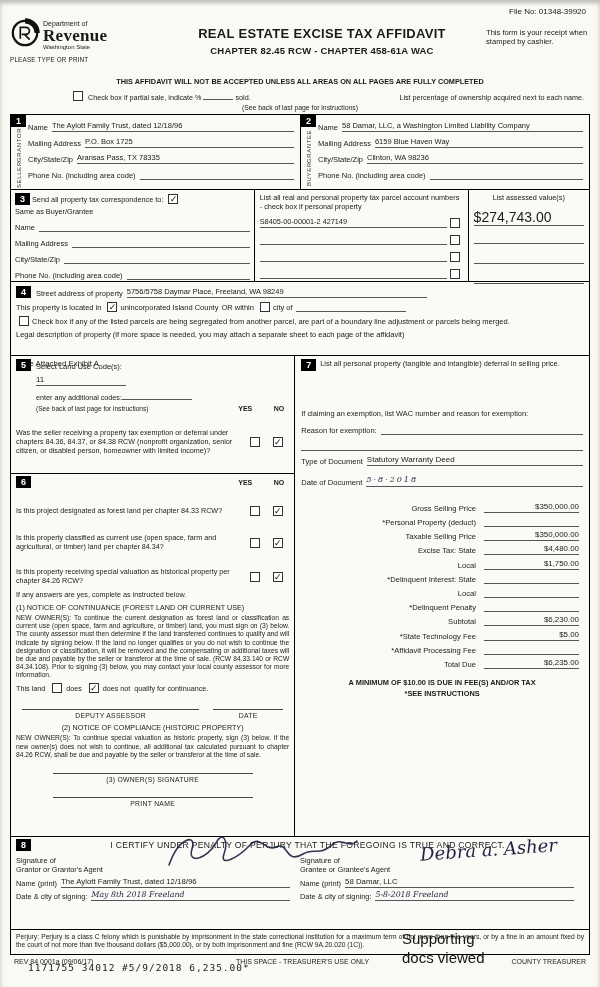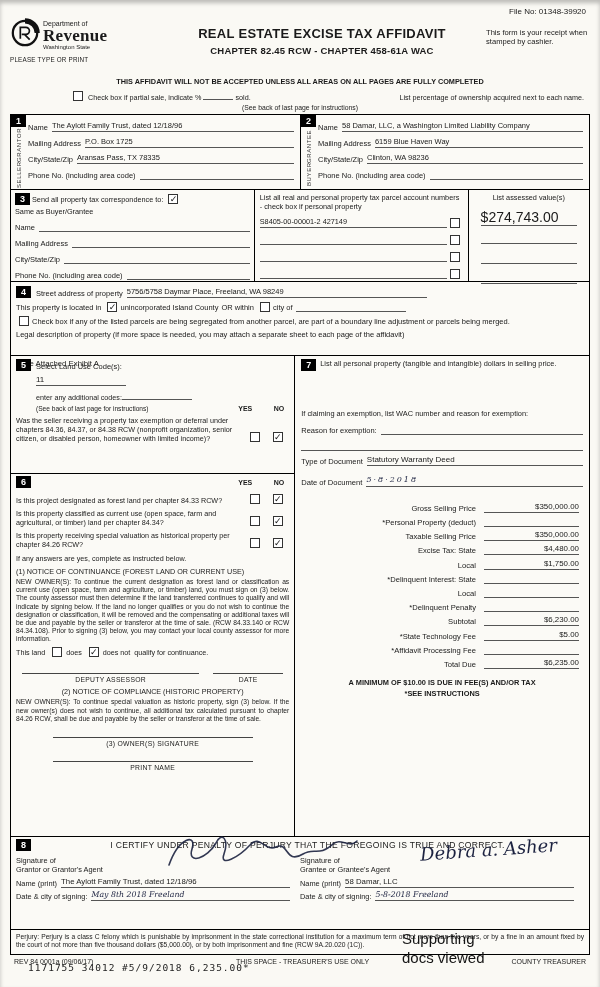--- a/index.html
+++ b/index.html
@@ -43,21 +43,21 @@
   .half+.half{border-left:1.2px solid #000;}
   .vstrip{width:15px;display:flex;flex-direction:column;align-items:center;}
   .vert{flex:1;display:flex;align-items:center;justify-content:center;writing-mode:vertical-rl;transform:rotate(180deg);
         font-size:6px;letter-spacing:.6px;color:#333;}
   .vert span{display:block;}
   .fields{flex:1;padding:1px 6px 3px 2px;}
   
   .sec3{display:flex;height:92px;border-bottom:1.2px solid #000;font-size:7.3px;box-sizing:border-box;}
   .s3a{width:42%;padding:3px 4px;box-sizing:border-box;}
   .s3b{width:37%;border-left:1.2px solid #000;padding:3px 5px;box-sizing:border-box;}
-  .s3c{width:21%;border-left:1.2px solid #000;padding:3px 12px;box-sizing:border-box;}
+  .s3c{width:21%;border-left:1.2px solid #000;padding:3px 5px;box-sizing:border-box;}
   .s3head{display:flex;align-items:center;flex-wrap:wrap;gap:2px;}
   .parhead{line-height:1.25;}
   .parcelrow{display:flex;align-items:flex-end;margin-top:6px;}
   .assesshead{text-align:center;}
   .assessrow{margin-top:7px;}
   .assessrow .fill{width:100%;font-size:14px;}
   
   .sec4{height:74px;border-bottom:1.2px solid #000;padding:2px 5px;font-size:7.5px;box-sizing:border-box;}
   .s4line{display:flex;align-items:flex-end;margin-top:4px;flex-wrap:nowrap;}
   .s4line span{margin-right:3px;}
@@ -67,21 +67,21 @@
   .leftcol{width:49%;display:flex;flex-direction:column;box-sizing:border-box;}
   .rightcol{width:51%;border-left:1.2px solid #000;box-sizing:border-box;padding:3px 6px;font-size:7.4px;display:flex;flex-direction:column;}
   .sec5{height:118px;border-bottom:1px solid #000;padding:3px 5px;font-size:7.2px;box-sizing:border-box;}
   .s5grid{display:flex;}
   .s5left{flex:1;}
   .codeline{margin:4px 0 0 20px;}
   .codeline .ufill{width:90px;font-size:8px;height:auto;min-height:10px;}
   .addl{margin:4px 0 0 20px;}
   .tiny{font-size:6.6px;margin:3px 0 0 20px;}
   .ynhead{width:46px;display:flex;justify-content:space-between;align-self:flex-end;font-weight:bold;font-size:7px;padding-right:5px;}
-  .qrow{display:flex;margin-top:4px;align-items:flex-end;}
+  .qrow{display:flex;margin-top:16px;align-items:center;}
   .qrow .q{flex:1;line-height:1.25;}
   .ybox,.nbox{width:23px;text-align:center;flex:0 0 auto;padding-top:2px;}
   .sec6{flex:1;padding:2px 5px;font-size:7.2px;box-sizing:border-box;}
   .s6head{display:flex;align-items:center;}
   .s6head .ynlabels{margin-left:auto;width:46px;display:flex;justify-content:space-between;font-weight:bold;font-size:7px;padding-right:5px;}
   .ifyes{margin-top:5px;}
   .ntitle{margin-top:4px;font-size:7.2px;}
   .ntitle.center{text-align:center;}
   .nbody{margin-top:2px;font-size:6.7px;line-height:1.22;text-align:justify;}
   .landrow{display:flex;align-items:flex-end;margin-top:4px;}
@@ -387,21 +387,21 @@
           <div class="sigpair">
             <div class="dline"></div>
             <div class="dalabel">PRINT NAME</div>
           </div>
         </div>
       </div>
 
       <div class="rightcol">
         <div class="s7head">
           <span class="secnum">7</span>
-          <span class="s7txt">List all personal property (tangible and intangible) dollars in selling price.</span>
+          <span class="s7txt">List all personal property (tangible and intangible) deferral in selling price.</span>
         </div>
         <div class="exline">If claiming an exemption, list WAC number and reason for exemption:</div>
         <div class="fline">
             <span class="lbl">Reason for exemption:</span>
             <span class="fill grow"></span>
           </div>
         <div class="fline">
             <span class="fill grow"></span>
           </div>
         <div class="docline" style="margin-top:4px;">

